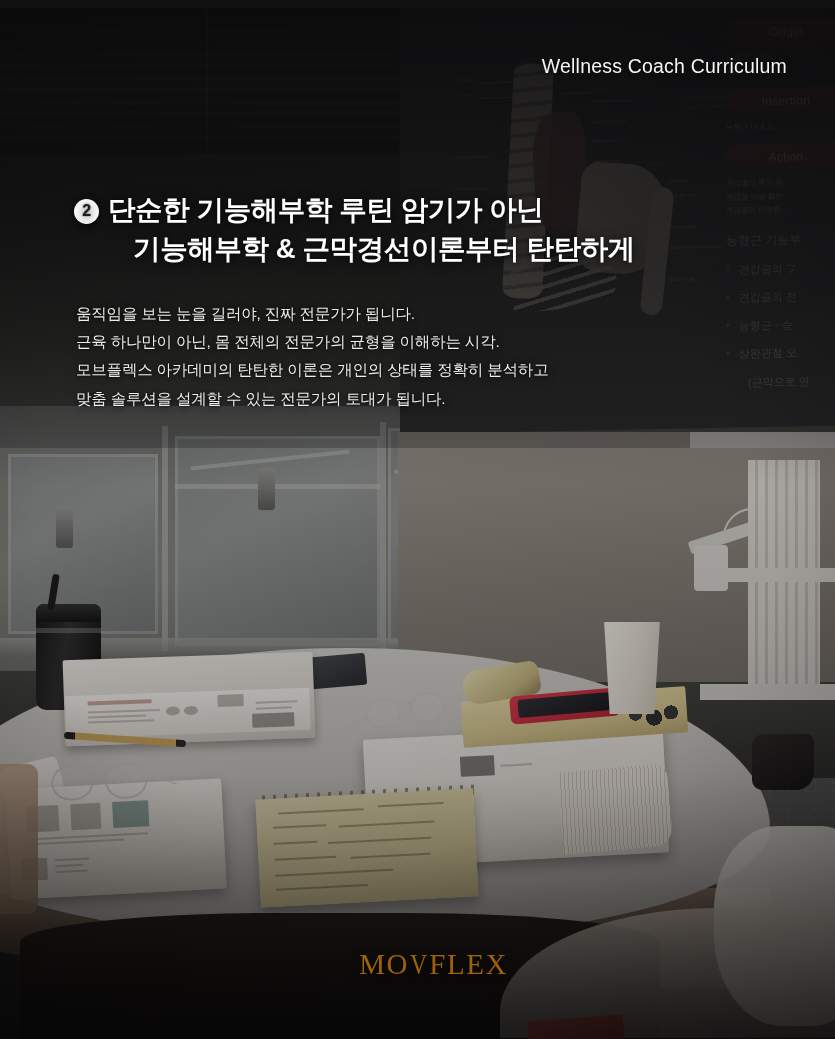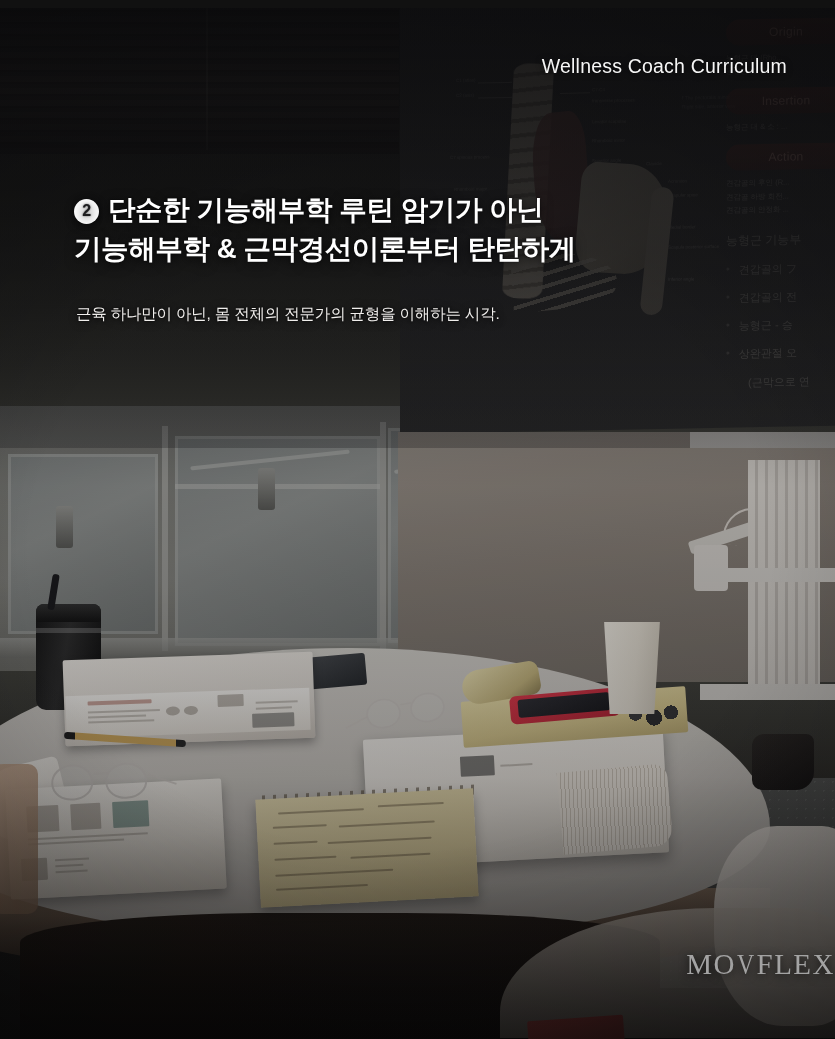--- a/index.html
+++ b/index.html
@@ -439,45 +439,45 @@
     text-shadow:0 1px 7px rgba(0,0,0,.75);
   }
 
   .headline{
     position:absolute; left:74px; top:182px; width:620px;
     color:#ffffff;
     font-size:27.5px; font-weight:700; line-height:1.43;
     letter-spacing:-.4px;
     text-shadow:0 2px 12px rgba(0,0,0,.85), 0 0 2px rgba(0,0,0,.6);
   }
-  .headline .l2{ display:block; }
+  .headline .l2{ display:block;text-align:center; }
   .num-badge{
     display:inline-flex; align-items:center; justify-content:center;
     width:25px; height:25px; border-radius:50%;
     background:#ffffff; color:#1d1d1f;
     font-size:16px; font-weight:700; line-height:1;
     vertical-align:3px; margin-right:9px;
     box-shadow:0 2px 8px rgba(0,0,0,.6);
   }
 
   .body-copy{
     position:absolute; left:76px; top:292px; width:660px;
     color:#f0eeec;
     font-size:15.5px; font-weight:400; line-height:1.82;
     letter-spacing:-.2px;
     text-shadow:0 1px 9px rgba(0,0,0,.9), 0 0 2px rgba(0,0,0,.7);
   }
   .body-copy span{ display:block; }
 
   .logo{
     position:absolute; left:0; right:0; top:940px;
-    text-align:right;
+    text-align:center;
     font-family:"Liberation Serif", serif;
     font-size:29px; letter-spacing:1.5px;
-    color:#a3a3a3;
+    color:#a16207;
     text-shadow:0 2px 10px rgba(0,0,0,.8);
     padding-left:32px;
   }
   .logo .v{
     display:inline-block; transform:scaleX(.82);
     font-style:normal; margin:0 -1px;
   }
 </style>
 </head>
 <body>
@@ -682,18 +682,21 @@
   </div>
 
   <div class="hdr-right">Wellness Coach Curriculum</div>
 
   <div class="headline">
     <span class="num-badge">2</span><span>단순한 기능해부학 루틴 암기가 아닌</span>
     <span class="l2">기능해부학 &amp; 근막경선이론부터 탄탄하게</span>
   </div>
 
   <div class="body-copy">
+    <span>움직임을 보는 눈을 길러야, 진짜 전문가가 됩니다.</span>
     <span>근육 하나만이 아닌, 몸 전체의 전문가의 균형을 이해하는 시각.</span>
+    <span>모브플렉스 아카데미의 탄탄한 이론은 개인의 상태를 정확히 분석하고</span>
+    <span>맞춤 솔루션을 설계할 수 있는 전문가의 토대가 됩니다.</span>
   </div>
 
   <div class="logo"><span>MO</span><span class="v">V</span><span>FLEX</span></div>
 
 </div>
 
 </body></html>

